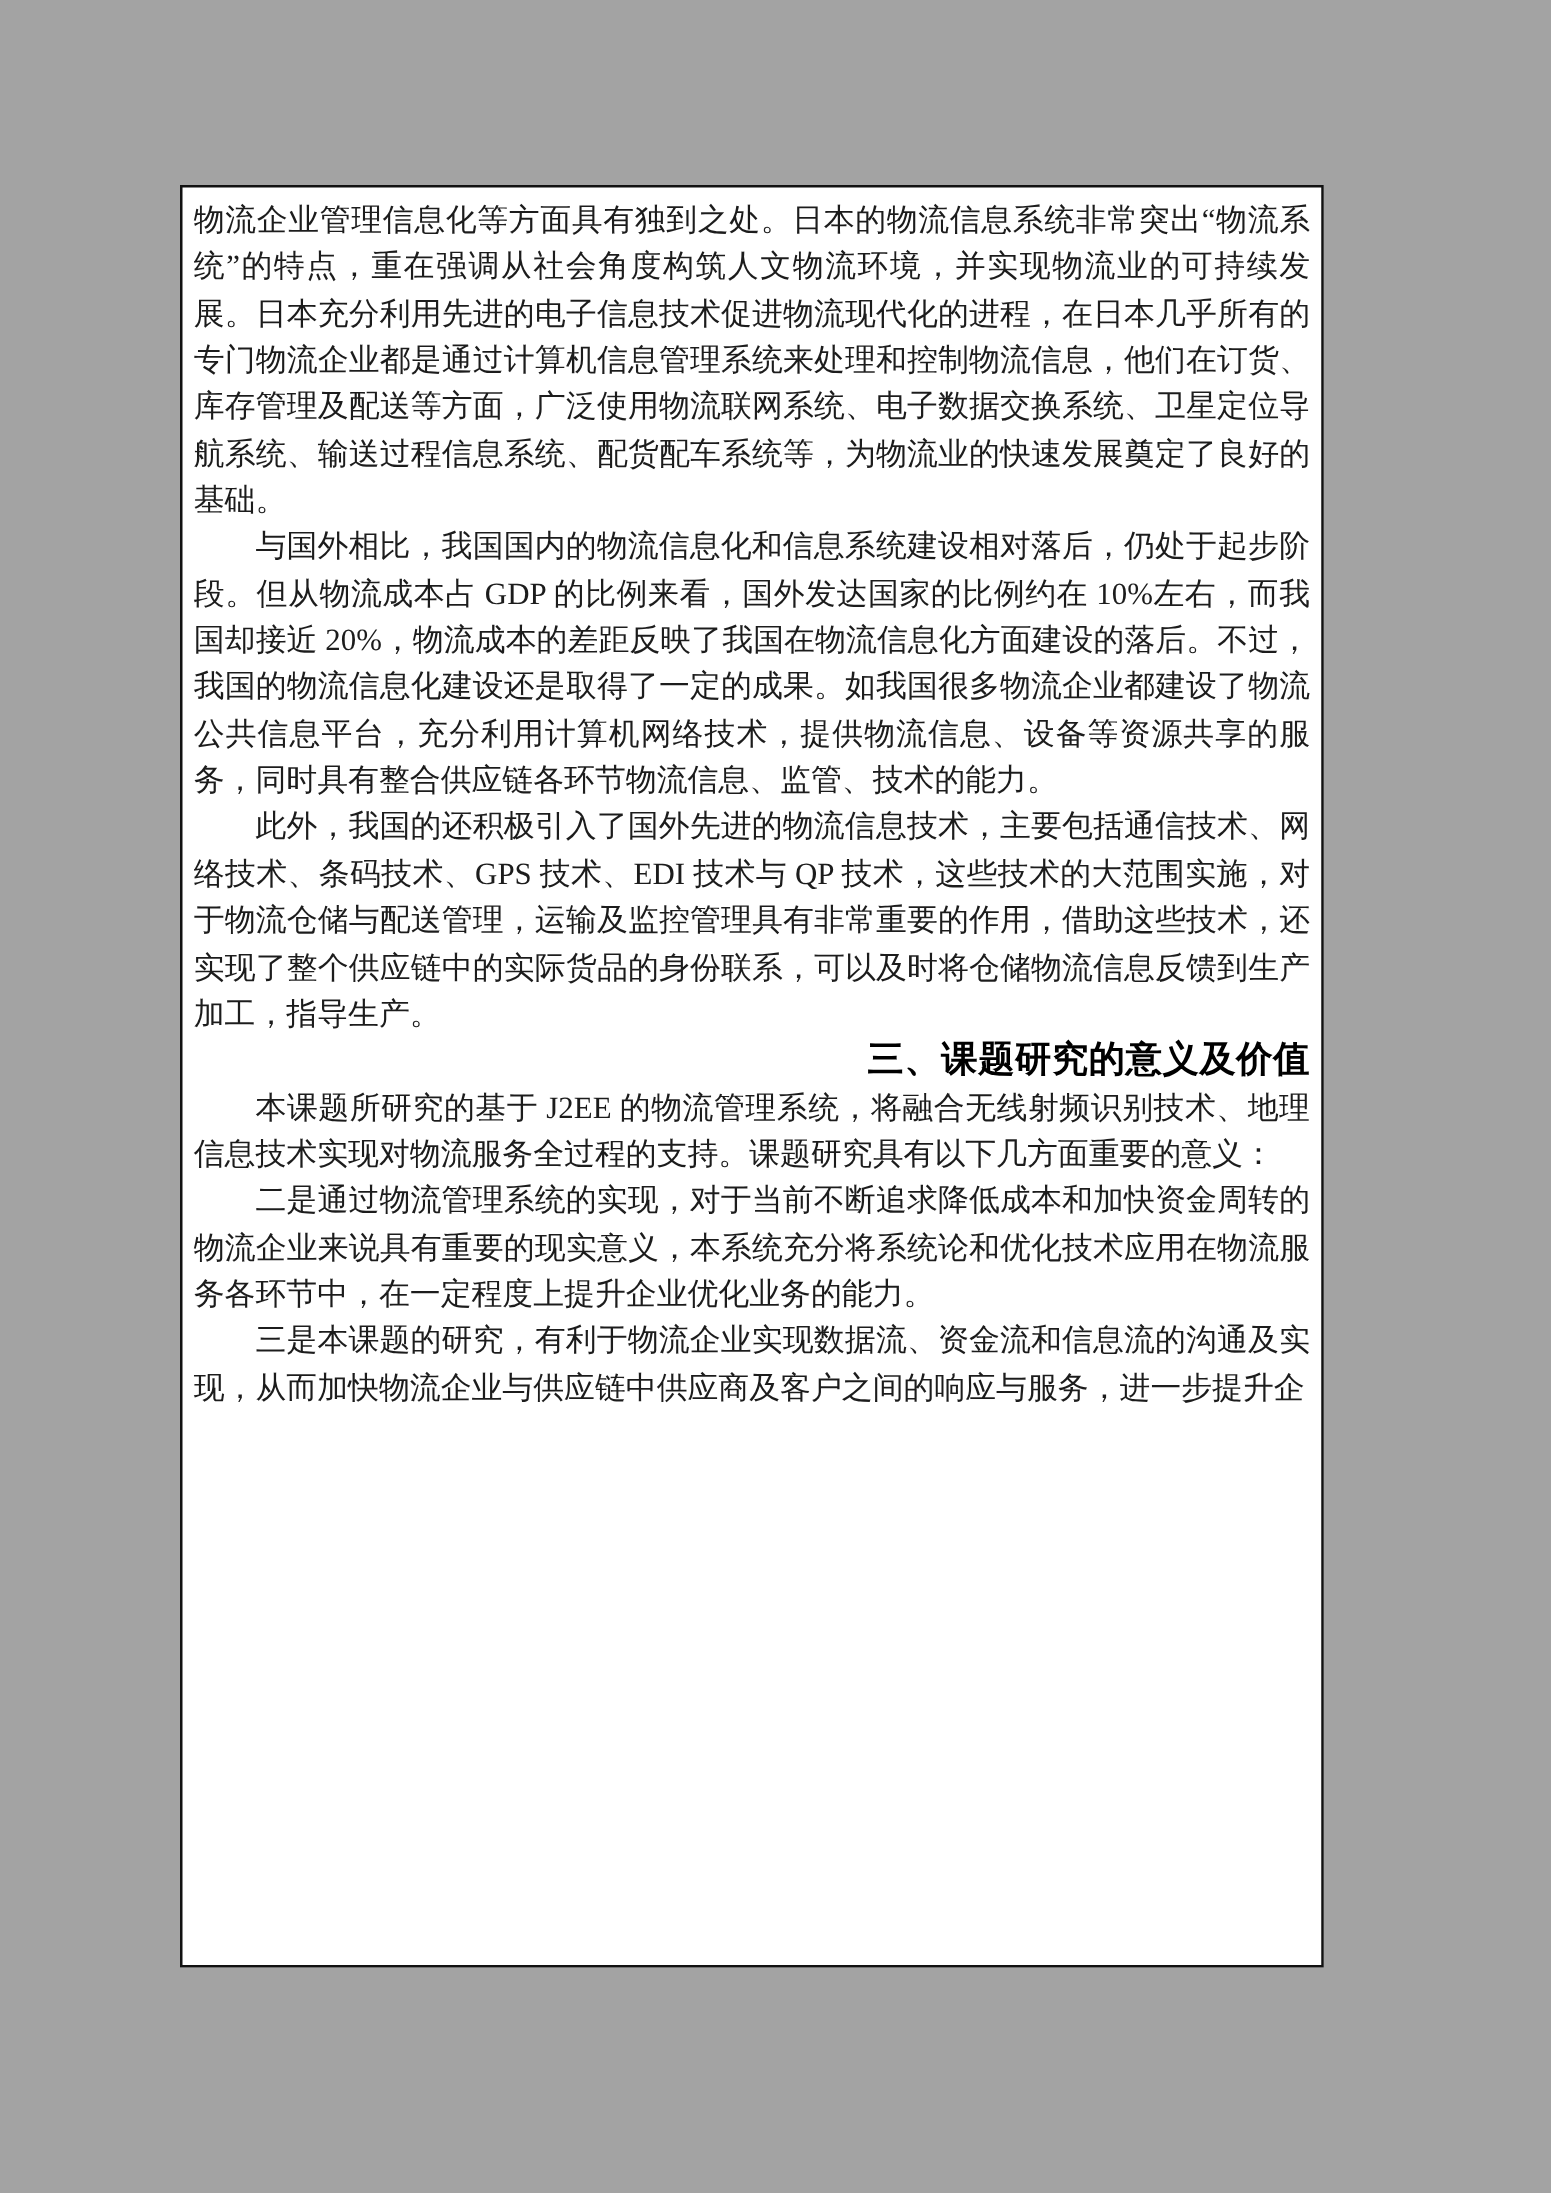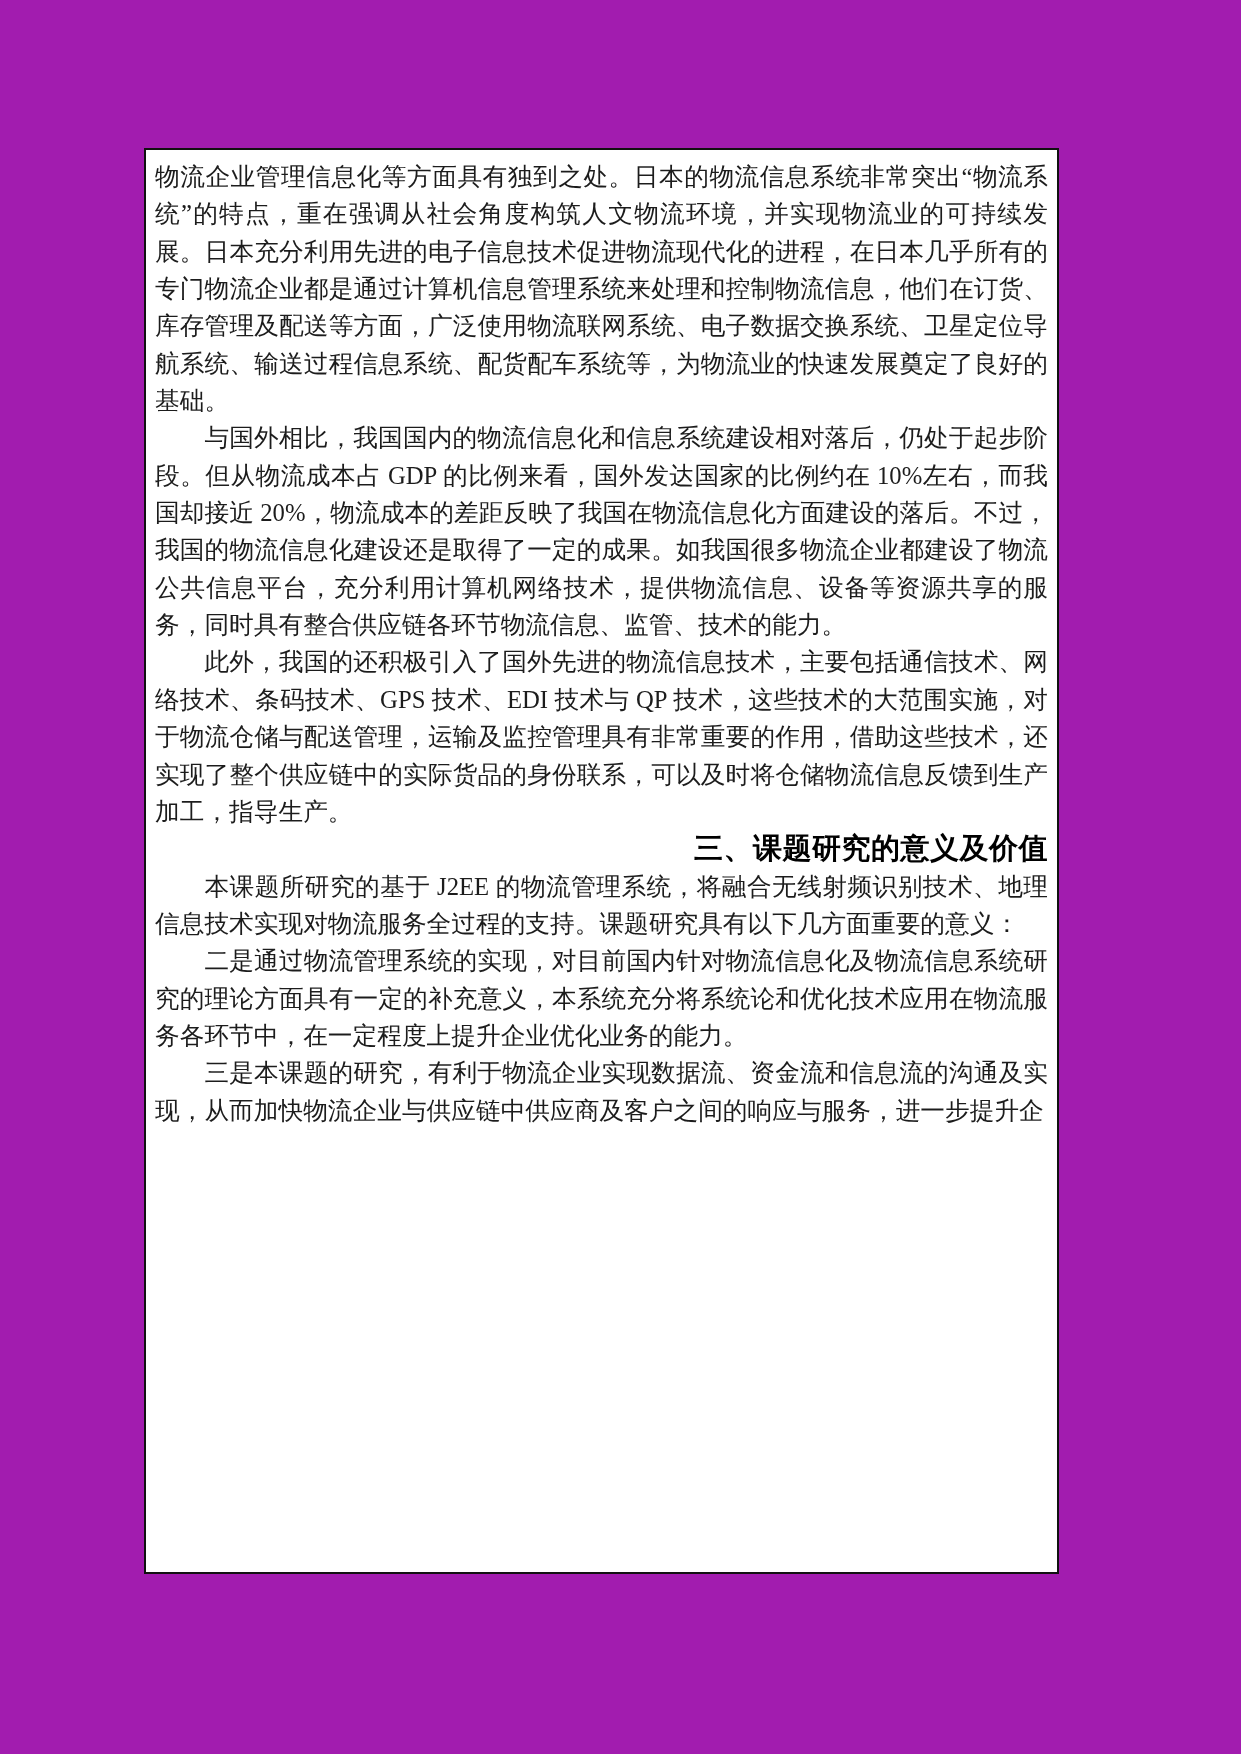--- a/index.html
+++ b/index.html
@@ -4,21 +4,21 @@
 <style>
   html, body {
     margin: 0;
     padding: 0;
     background: #ffffff;
   }
   .page {
     position: relative;
     width: 1241px;
     height: 1754px;
-    background: #a21caf;
+    background: #a3a3a3;
     overflow: hidden;
     font-family: "Liberation Serif", "DejaVu Serif", serif;
   }
   .doc-frame {
     position: absolute;
     left: 144px;
     top: 148px;
     width: 915px;
     height: 1426px;
     box-sizing: border-box;
@@ -57,17 +57,17 @@
 <body>
 
 <div class="page">
   <div class="doc-frame">
     <div class="doc-body">
       <p>物流企业管理信息化等方面具有独到之处。日本的物流信息系统非常突出“物流系统”的特点，重在强调从社会角度构筑人文物流环境，并实现物流业的可持续发展。日本充分利用先进的电子信息技术促进物流现代化的进程，在日本几乎所有的专门物流企业都是通过计算机信息管理系统来处理和控制物流信息，他们在订货、库存管理及配送等方面，广泛使用物流联网系统、电子数据交换系统、卫星定位导航系统、输送过程信息系统、配货配车系统等，为物流业的快速发展奠定了良好的基础。</p>
       <p class="indent">与国外相比，我国国内的物流信息化和信息系统建设相对落后，仍处于起步阶段。但从物流成本占 GDP 的比例来看，国外发达国家的比例约在 10%左右，而我国却接近 20%，物流成本的差距反映了我国在物流信息化方面建设的落后。不过，我国的物流信息化建设还是取得了一定的成果。如我国很多物流企业都建设了物流公共信息平台，充分利用计算机网络技术，提供物流信息、设备等资源共享的服务，同时具有整合供应链各环节物流信息、监管、技术的能力。</p>
       <p class="indent">此外，我国的还积极引入了国外先进的物流信息技术，主要包括通信技术、网络技术、条码技术、GPS 技术、EDI 技术与 QP 技术，这些技术的大范围实施，对于物流仓储与配送管理，运输及监控管理具有非常重要的作用，借助这些技术，还实现了整个供应链中的实际货品的身份联系，可以及时将仓储物流信息反馈到生产加工，指导生产。</p>
       <h2 class="section-heading">三、课题研究的意义及价值</h2>
       <p class="indent">本课题所研究的基于 J2EE 的物流管理系统，将融合无线射频识别技术、地理信息技术实现对物流服务全过程的支持。课题研究具有以下几方面重要的意义：</p>
-      <p class="indent">二是通过物流管理系统的实现，对目前国内针对物流信息化及物流信息系统研究的理论方面具有一定的补充意义，本系统充分将系统论和优化技术应用在物流服务各环节中，在一定程度上提升企业优化业务的能力。</p>
+      <p class="indent">二是通过物流管理系统的实现，对于当前不断追求降低成本和加快资金周转的物流企业来说具有重要的现实意义，本系统充分将系统论和优化技术应用在物流服务各环节中，在一定程度上提升企业优化业务的能力。</p>
       <p class="indent">三是本课题的研究，有利于物流企业实现数据流、资金流和信息流的沟通及实现，从而加快物流企业与供应链中供应商及客户之间的响应与服务，进一步提升企</p>
     </div>
   </div>
 </div>
 
 </body></html>

